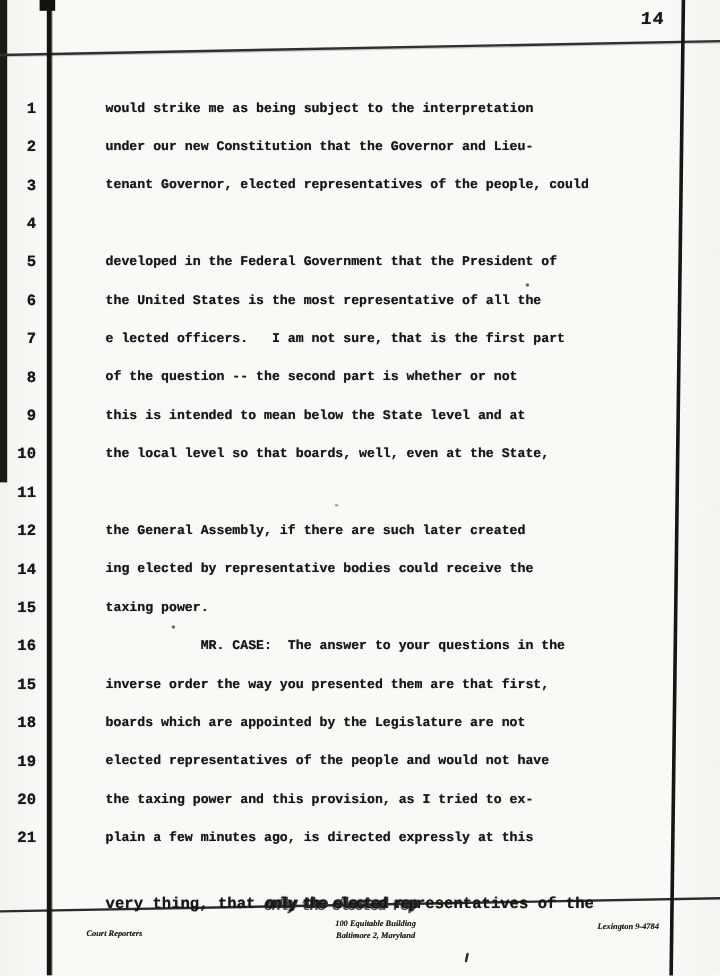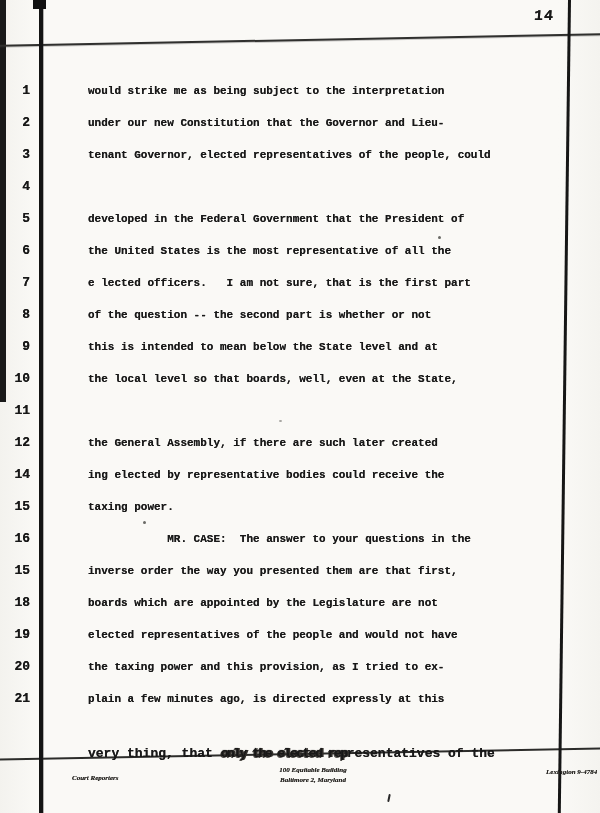--- a/index.html
+++ b/index.html
@@ -97,21 +97,21 @@
   .footer-item {
     position: absolute;
     font-family: "Liberation Serif", serif;
     font-style: italic; font-weight: 700;
     font-size: 7px; color: #262420;
     text-shadow: 0 0 0.5px rgba(0,0,0,.6);
     white-space: nowrap;
   }
   .footer-left  { left: 72px;  top: 774px; }
   .footer-center{ left: 268px; top: 765px; width: 90px; text-align: center; line-height: 10px; }
-  .footer-right { left: 498px; top: 768px; margin-left: 48px; }
+  .footer-right { left: 498px; top: 768px; }
 </style>
 </head>
 <body>
 
 <div class="rule top-rule"></div>
 <div class="rule bottom-rule"></div>
 <div class="rule left-rule"></div>
 <div class="rule right-rule"></div>
 <div class="right-band"></div>
 <div class="corner-blob"></div>

